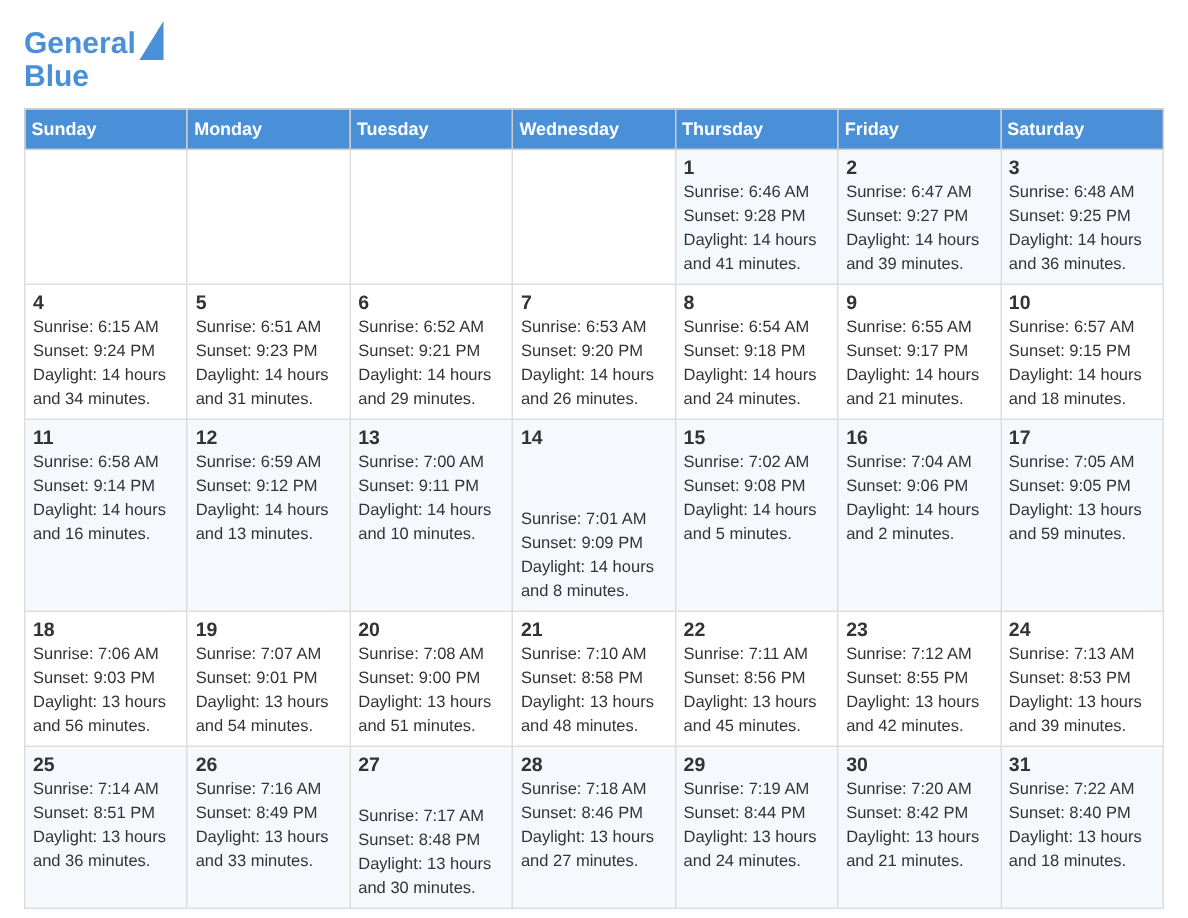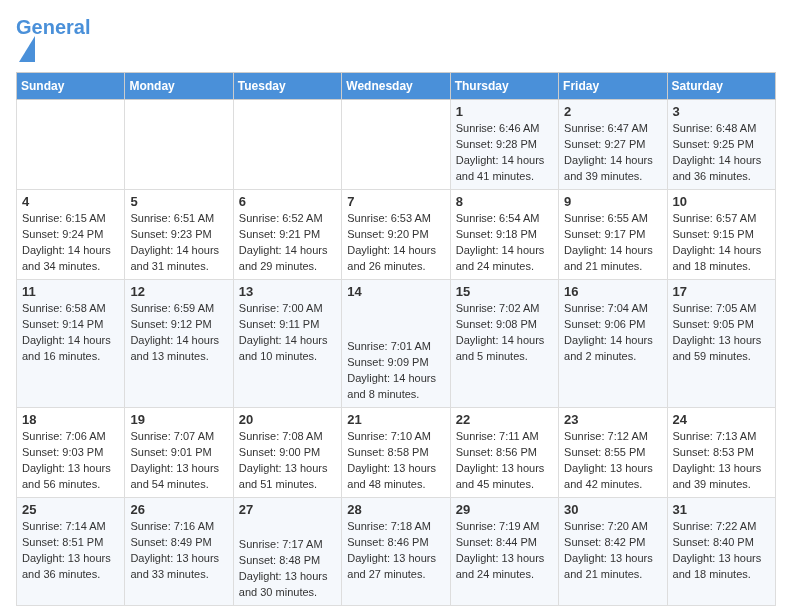--- a/index.html
+++ b/index.html
@@ -97,24 +97,25 @@
     .empty-cell {
       background: #fff;
     }
   </style>
 </head>
 <body>
 
 <div class="header">
   <div class="logo">
     <div style="display:flex; flex-direction:column; line-height:1.1;">
-      <div style="display:flex; align-items:flex-start;flex-direction:column;">
+      <div style="display:flex; align-items:flex-end;">
         <span class="logo-text"><span>General</span></span>
         <div class="logo-triangle"></div>
       </div>
+      <span class="logo-text" style="color:#4a90d9; font-size:20px;">Blue</span>
     </div>
   </div>
   <div class="title-block">
     <div class="main-title"></div>
     <div class="subtitle"></div>
   </div>
 </div>
 
 <table>
   <thead>

